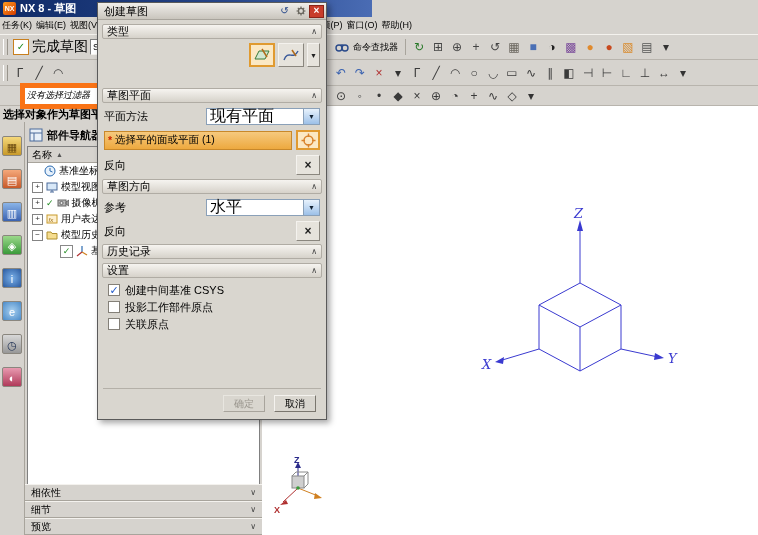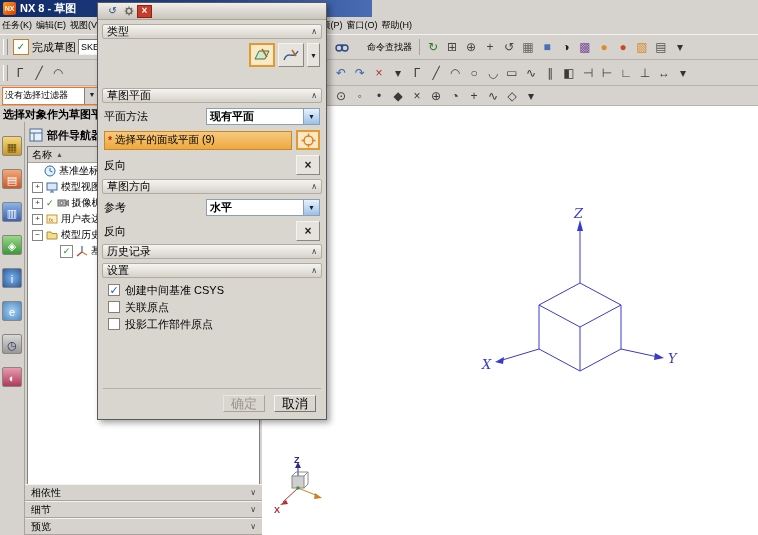--- a/index.html
+++ b/index.html
@@ -24,27 +24,27 @@
   .tb2{top:60px;height:26px;border-bottom:1px solid #b8b4ad;}
   .tb3{top:86px;height:20px;border-bottom:1px solid #b8b4ad;}
   .grip{width:3px;height:16px;border-left:1px solid #fff;border-right:1px solid #98948c;margin:0 3px;flex:none;}
   .tbi{width:18px;height:18px;line-height:18px;text-align:center;font-size:12px;color:#3a3a3a;
     display:inline-block;flex:none;}
   .rgroup{position:absolute;left:332px;display:flex;align-items:center;gap:1px;}
   .sep{width:1px;height:16px;background:#a8a49c;margin:0 3px;flex:none;}
   .finish-btn{display:flex;align-items:center;gap:3px;padding:0 2px;flex:none;}
   .finish-icon{width:14px;height:14px;border:1px solid #c87f1e;background:#fff;color:#1e8a1e;
     font-size:10px;line-height:13px;text-align:center;flex:none;}
-  .finish-label{font-size:11px;white-space:nowrap;}
+  .finish-label{font-size:14px;white-space:nowrap;}
   .sketch-name{width:46px;height:14px;background:#fff;border:1px solid #808080;
     border-color:#808080 #f4f2ee #f4f2ee #808080;font-size:9px;line-height:14px;padding:0 2px;
     white-space:nowrap;overflow:hidden;flex:none;}
-  .cmdfinder{display:flex;align-items:center;gap:18px;padding:0 3px;flex:none;}
+  .cmdfinder{display:flex;align-items:center;gap:4px;padding:0 3px;flex:none;}
   .cmdfinder .lbl{font-size:9px;white-space:nowrap;}
-  .filter-combo{width:96px;height:16px;background:#fff;border:1px solid #f97316;display:flex;margin-left:2px;flex:none;}
+  .filter-combo{width:96px;height:16px;background:#fff;border:5px solid #f97316;display:flex;margin-left:20px;flex:none;font-style:italic;}
   .filter-combo .txt{flex:1;font-size:9px;line-height:14px;padding:0 2px;white-space:nowrap;overflow:hidden;}
   .filter-combo .arr{width:14px;background:#d6d3ce;border-left:1px solid #808080;font-size:7px;
     text-align:center;line-height:14px;color:#222;}
   .cue{position:absolute;left:0;top:106px;width:330px;height:16px;font-weight:bold;font-size:11px;
     padding:1px 0 0 3px;box-sizing:border-box;white-space:nowrap;overflow:hidden;}
   
   .resbar{position:absolute;left:0;top:122px;width:25px;height:413px;border-right:1px solid #a8a49c;
     display:flex;flex-direction:column;align-items:center;gap:13px;padding-top:14px;box-sizing:border-box;}
   .rbi{width:20px;height:20px;font-size:11px;line-height:20px;text-align:center;color:#fff;
     border-radius:2px;border:1px solid #8a867e;box-sizing:border-box;flex:none;}
@@ -89,21 +89,21 @@
   .typeicons{margin:4px 6px 0;height:24px;display:flex;justify-content:flex-end;align-items:center;gap:3px;}
   .tbtn{width:26px;height:24px;background:#e6e3dc;border:1px solid;border-color:#f4f2ee #8a867e #8a867e #f4f2ee;
     display:flex;align-items:center;justify-content:center;box-sizing:border-box;}
   .tbtn.hl{border:2px solid #e09a30;background:#fbe8c4;}
   .tcaret{width:13px;height:24px;background:#e6e3dc;border:1px solid;border-color:#f4f2ee #8a867e #8a867e #f4f2ee;
     font-size:7px;display:flex;align-items:center;justify-content:center;box-sizing:border-box;color:#222;}
   .drow{margin:5px 6px 0;display:flex;align-items:center;font-size:11px;}
   .drow .lbl{flex:1;white-space:nowrap;}
   .combo{width:114px;height:17px;background:#fff;border:1px solid #8aa0b8;display:flex;align-items:center;
     box-sizing:border-box;flex:none;}
-  .combo .val{flex:1;padding:0 3px;font-size:11px;white-space:nowrap;overflow:hidden;font-weight:bold;}
+  .combo .val{flex:1;padding:0 3px;font-size:16px;white-space:nowrap;overflow:hidden;}
   .combo .car{width:15px;height:15px;background:linear-gradient(#e8f2fc,#9cc0e8);border-left:1px solid #8aa0b8;
     font-size:7px;line-height:15px;text-align:center;color:#123;flex:none;}
   .selrow{margin:5px 6px 0;display:flex;align-items:center;gap:4px;height:20px;}
   .selstrip{flex:1;height:19px;background:linear-gradient(#f6c97e,#eda93f);border:1px solid #c8882a;
     display:flex;align-items:center;padding:0 3px;font-size:10.5px;gap:3px;box-sizing:border-box;
     white-space:nowrap;overflow:hidden;}
   .star{color:#cc2200;font-weight:bold;}
   .ibtn{width:24px;height:20px;background:#e6e3dc;border:1px solid;border-color:#f4f2ee #8a867e #8a867e #f4f2ee;
     display:flex;align-items:center;justify-content:center;box-sizing:border-box;flex:none;margin-left:auto;}
   .ibtn.hl{border:2px solid #e09a30;background:#fbe8c4;margin-left:0;}
@@ -113,21 +113,21 @@
   .pcaret{width:11px;height:20px;background:#e6e3dc;border:1px solid;border-color:#f4f2ee #8a867e #8a867e #f4f2ee;
     font-size:6px;display:flex;align-items:center;justify-content:center;box-sizing:border-box;color:#222;}
   .cbrow{margin:5px 10px 0;display:flex;align-items:center;gap:5px;font-size:11px;height:14px;}
   .cbrow.tight{margin-top:3px;}
   .cbox{width:12px;height:12px;border:1px solid #848078;background:#fff;flex:none;display:flex;
     align-items:center;justify-content:center;box-sizing:border-box;}
   .cbox .ck{color:#1f58c8;font-size:11px;font-weight:bold;line-height:1;}
   .dlg-sep{position:absolute;left:5px;right:5px;bottom:30px;border-top:1px solid #b4b0a8;}
   .btnrow{position:absolute;right:10px;bottom:7px;display:flex;gap:9px;}
   .pbtn{min-width:42px;height:17px;background:#d9d6cf;border:1px solid;
-    border-color:#f4f2ee #7a766e #7a766e #f4f2ee;font-size:13px;text-align:center;line-height:16px;
+    border-color:#f4f2ee #7a766e #7a766e #f4f2ee;font-size:10px;text-align:center;line-height:16px;
     padding:0 4px;box-sizing:border-box;}
   .pbtn.disabled{color:#9a968e;border-color:#e8e6e0 #a8a49c #a8a49c #e8e6e0;}
 </style>
 </head>
 <body>
 
 <div class="titlebar">
   <span class="logo">NX</span>
   <span class="t">NX 8 - 草图</span>
 </div>
@@ -358,20 +358,21 @@
     </div>
     <div class="nbar">
       <span>预览</span>
       <span class="chev">∨</span>
     </div>
   </div>
 </div>
 
 <div class="dialog">
   <div class="dlg-title">
+    <span class="txt">创建草图</span>
     <span class="dlg-tbtn">↺</span>
     <span class="dlg-tbtn">
       <svg width="10" height="10" viewBox="0 0 10 10">
         <circle cx="5" cy="5" r="2.6" fill="none" stroke="#6a675f" stroke-width="1.4"></circle>
         <path d="M5 0.5 L5 2 M5 8 L5 9.5 M0.5 5 L2 5 M8 5 L9.5 5 M1.8 1.8 L2.9 2.9 M7.1 7.1 L8.2 8.2 M8.2 1.8 L7.1 2.9 M2.9 7.1 L1.8 8.2" stroke="#6a675f" stroke-width="1.2"></path>
       </svg>
     </span>
     <span class="dlg-tbtn dlg-close">×</span>
   </div>
 
@@ -402,21 +403,21 @@
   <div class="drow">
     <span class="lbl">平面方法</span>
     <div class="combo">
       <span class="val">现有平面</span>
       <span class="car">▼</span>
     </div>
   </div>
   <div class="selrow">
     <div class="selstrip">
       <span class="star">*</span>
-      <span>选择平的面或平面 (9)</span>
+      <span>选择平的面或平面 (1)</span>
     </div>
     <span class="ibtn hl">
       <svg width="15" height="15" viewBox="0 0 15 15">
         <circle cx="7.5" cy="7.5" r="4.5" fill="none" stroke="#d9822b" stroke-width="1.4"></circle>
         <path d="M7.5 0.5 L7.5 4 M7.5 11 L7.5 14.5 M0.5 7.5 L4 7.5 M11 7.5 L14.5 7.5" stroke="#d9822b" stroke-width="1.4"></path>
       </svg>
     </span>
   </div>
   <div class="drow" style="height:20px;">
     <span class="lbl">反向</span>
@@ -453,25 +454,25 @@
     <span class="chev">∧</span>
   </div>
   <div class="cbrow">
     <span class="cbox">
       <span class="ck">✓</span>
     </span>
     <span>创建中间基准 CSYS</span>
   </div>
   <div class="cbrow tight">
     <span class="cbox"></span>
-    <span>关联原点</span>
+    <span>投影工作部件原点</span>
   </div>
   <div class="cbrow tight">
     <span class="cbox"></span>
-    <span>投影工作部件原点</span>
+    <span>关联原点</span>
   </div>
 
   <div class="dlg-sep"></div>
   <div class="btnrow">
     <span class="pbtn disabled">确定</span>
     <span class="pbtn">取消</span>
   </div>
 </div>
 
 </body></html>

